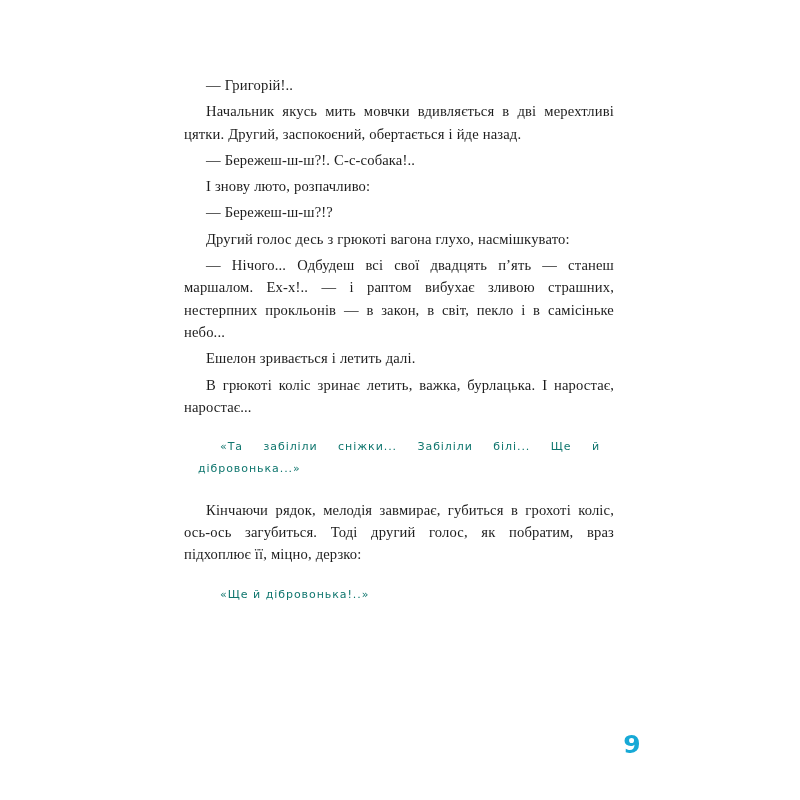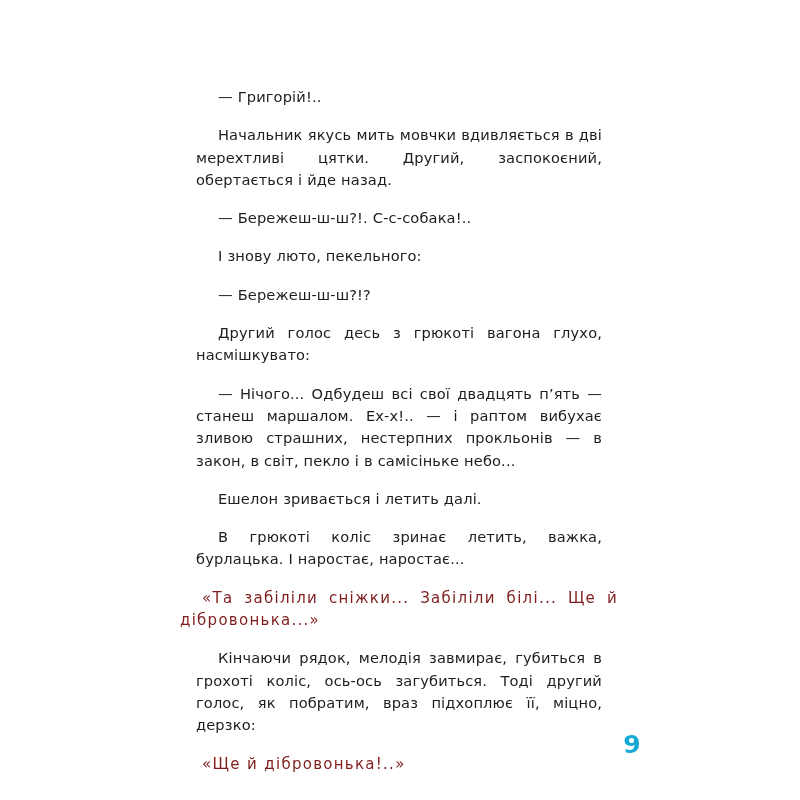--- a/index.html
+++ b/index.html
@@ -25,43 +25,44 @@
   }
 
   .text-block {
     position: absolute;
     left: 180px;
     top: 70px;
     width: 438px;
   }
 
   p.para {
-    margin: 16px;
+    margin: 4px;
     font-size: 14.6px;
     line-height: 22.3px;
     text-align: justify;
     text-justify: inter-word;
     text-indent: 22px;
     hyphens: manual;
     color: #1d1d1d;
     letter-spacing: 0.01em;
     word-spacing: 0.01em;
+    font-family: Liberation Serif, serif;
   }
 
   
   p.lyric {
-    margin: 0;
-    font-size: 15px;
+    margin: 18px;
+    font-size: 11px;
     line-height: 22.3px;
     text-align: justify;
     text-justify: inter-word;
     text-indent: 22px;
     letter-spacing: 0.085em;
     word-spacing: 0.02em;
-    color: #7f1d1d;
+    color: #0f766e;
   }
 
   
 
   .page-number {
     position: absolute;
     left: 612px;
     top: 732px;
     width: 40px;
     text-align: center;
@@ -74,21 +75,21 @@
 </style>
 </head>
 <body style="background: rgb(255, 255, 255);">
 
 <div class="page">
 
   <div class="text-block" style="color: rgb(29, 29, 29);">
       <p class="para">— Григорій!..</p>
       <p class="para">Начальник якусь мить мовчки вдивляється в дві мерехтливі цятки. Другий, заспокоєний, обертається і йде назад.</p>
       <p class="para">— Бережеш-ш-ш?!. С-с-собака!..</p>
-      <p class="para">І знову люто, пекельного:</p>
+      <p class="para">І знову люто, розпачливо:</p>
       <p class="para">— Бережеш-ш-ш?!?</p>
       <p class="para">Другий голос десь з грюкоті вагона глухо, насмішкувато:</p>
       <p class="para">— Нічого... Одбудеш всі свої двадцять п’ять — станеш маршалом. Ех-х!.. — і раптом вибухає зливою страшних, нестерпних прокльонів — в закон, в світ, пекло і в самісіньке небо...</p>
       <p class="para">Ешелон зривається і летить далі.</p>
       <p class="para">В грюкоті коліс зринає летить, важка, бурлацька. І наростає, наростає...</p>
       <p class="lyric">«Та забіліли сніжки... Забіліли білі... Ще й дібровонька...»</p>
       <p class="para">Кінчаючи рядок, мелодія завмирає, губиться в грохоті коліс, ось-ось загубиться. Тоді другий голос, як побратим, враз підхоплює її, міцно, дерзко:</p>
       <p class="lyric">«Ще й дібровонька!..»</p>
     </div>
 

